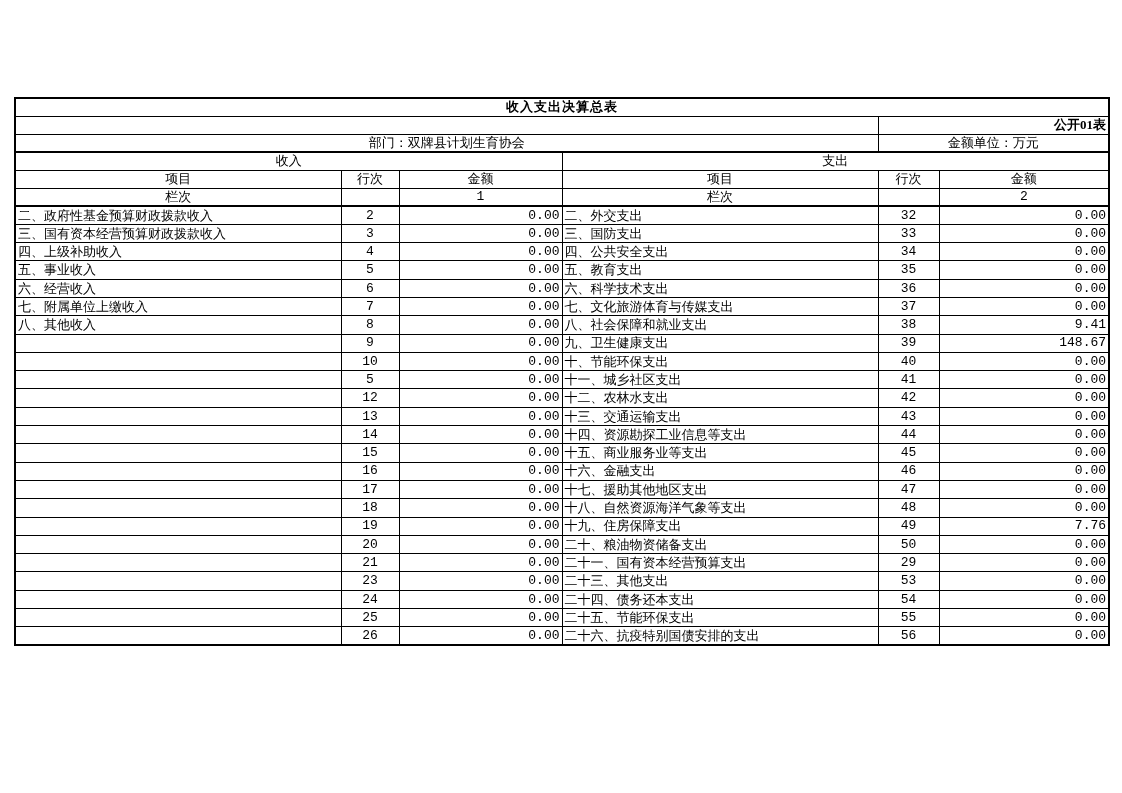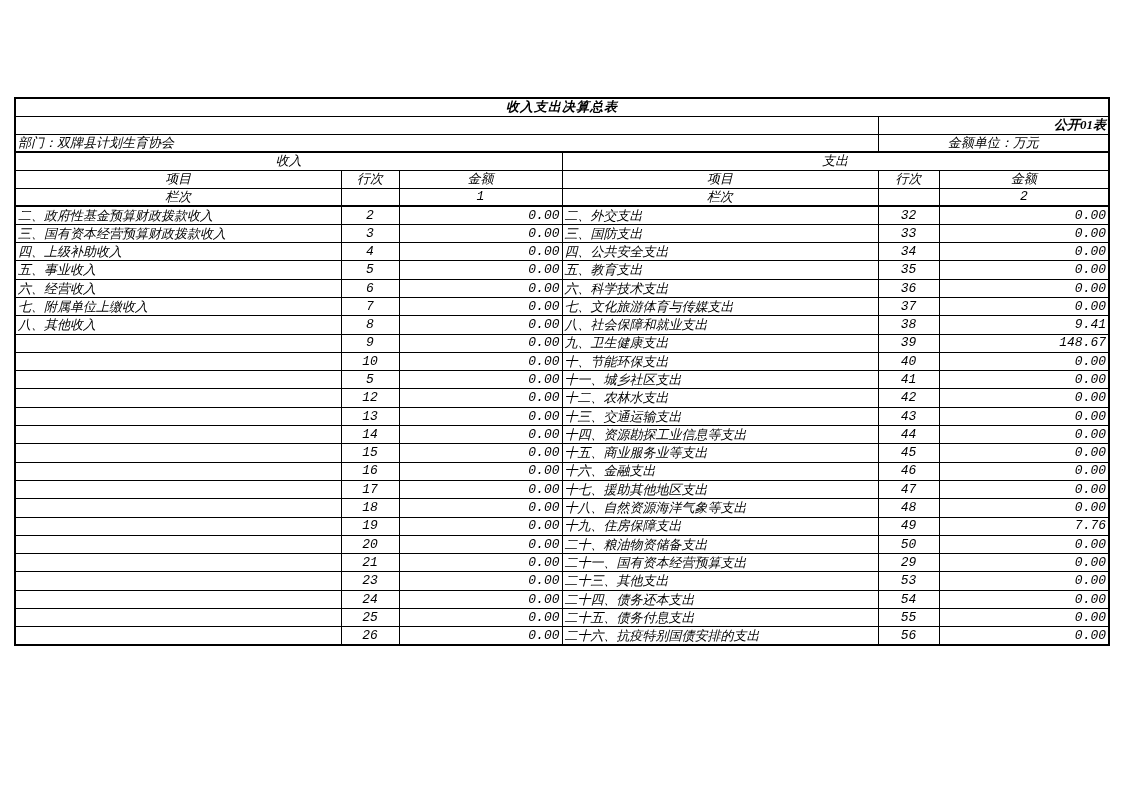--- a/index.html
+++ b/index.html
@@ -8,21 +8,20 @@
     width: 1122px; height: 793px;
     font-family: "Liberation Serif", "DejaVu Serif", serif;
     color: #000;
     position: relative;
     overflow: hidden;
   }
   .sheet {
     position: absolute;
     left: 14px; top: 97px;
     width: 947px;
-    font-style: italic;
   }
   table.report {
     width: 1094px;
     table-layout: fixed;
     border-collapse: collapse;
     border: 2px solid #000;
   }
   table.report td {
     border: 1px solid #000;
     font-size: 13px;
@@ -40,21 +39,21 @@
     font-size: 14px;
     letter-spacing: 1px;
   }
   .form-label-cell {
     text-align: right;
     font-weight: bold;
     padding-right: 8px;
     margin-top: 12px;
   }
   .unit-cell { text-align: center; padding-right: 8px; }
-  .dept-cell { text-align: left; padding-left: 6px; }
+  .dept-cell { text-align: center; padding-left: 6px; }
   .center { text-align: center; margin-left: 12px; }
   .thick-bottom { border-bottom: 2px solid #000 !important; }
   td.item-cell { text-align: left; padding-left: 6px; }
   td.line-cell {
     text-align: center;
     font-family: "Liberation Mono", "DejaVu Sans Mono", monospace;
     font-size: 12.5px;
   }
   td.amount-cell {
     text-align: right;
@@ -295,21 +294,21 @@
           <td class="line-cell">24</td>
           <td class="amount-cell">0.00</td>
           <td class="item-cell">二十四、债务还本支出</td>
           <td class="line-cell">54</td>
           <td class="amount-cell">0.00</td>
         </tr>
         <tr>
           <td class="item-cell"></td>
           <td class="line-cell">25</td>
           <td class="amount-cell">0.00</td>
-          <td class="item-cell">二十五、债务付息支出</td>
+          <td class="item-cell">二十五、节能环保支出</td>
           <td class="line-cell">55</td>
           <td class="amount-cell">0.00</td>
         </tr>
         <tr>
           <td class="item-cell"></td>
           <td class="line-cell">26</td>
           <td class="amount-cell">0.00</td>
           <td class="item-cell">二十六、抗疫特别国债安排的支出</td>
           <td class="line-cell">56</td>
           <td class="amount-cell">0.00</td>

